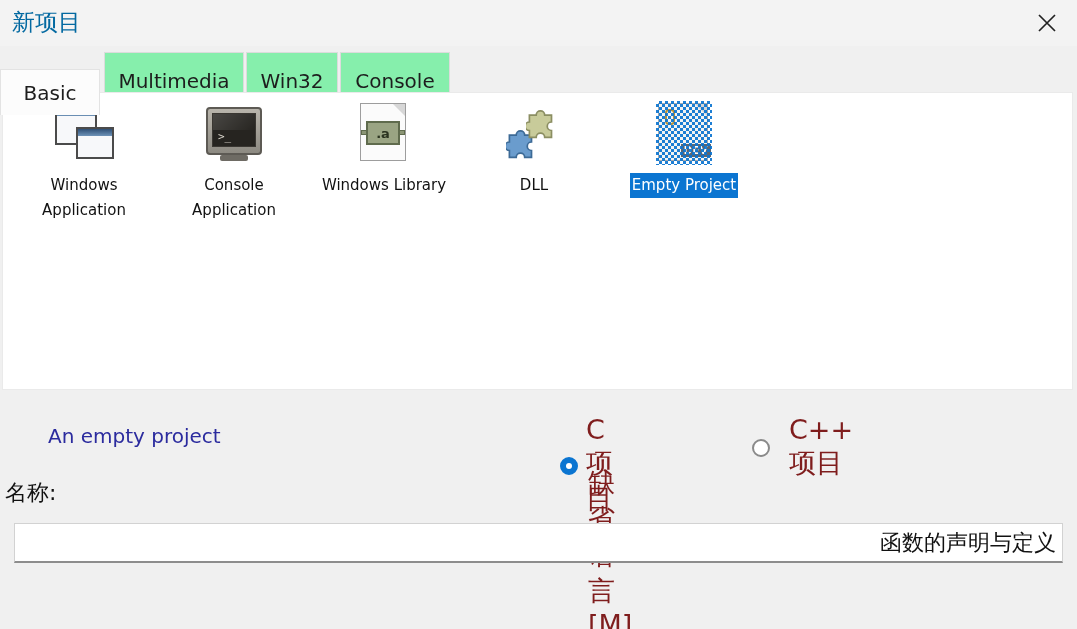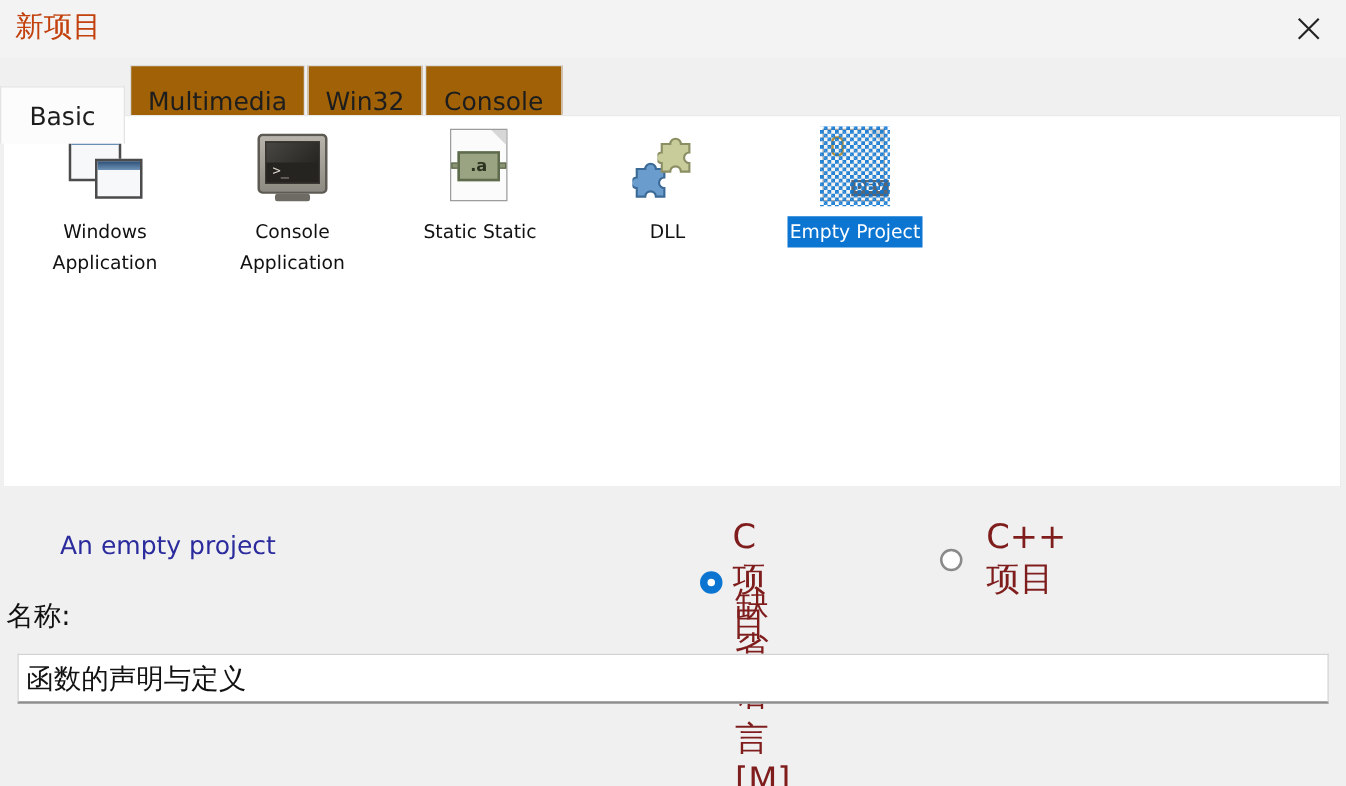--- a/index.html
+++ b/index.html
@@ -21,21 +21,21 @@
     position: absolute;
     left: 0; top: 0;
     width: 1077px; height: 46px;
     background: #f3f3f3;
   }
   #title-text {
     position: absolute;
     left: 12px; top: 6px;
     font-size: 23px;
     line-height: 32px;
-    color: #c2410c;
+    color: #0369a1;
     font-family: "DejaVu Sans", "Liberation Sans", sans-serif;
   }
   #close-btn {
     position: absolute;
     right: 0; top: 0;
     width: 60px; height: 46px;
     display: flex; align-items: center; justify-content: center;
     cursor: pointer;
   }
   #close-btn svg { display: block; }
@@ -44,21 +44,21 @@
   #tabstrip {
     position: absolute;
     left: 0; top: 46px;
     width: 1077px; height: 46px;
     background: #f0f0f0;
   }
   .tab {
     position: absolute;
     top: 6px;
     height: 56px;
-    background: #a16207;
+    background: #86efac;
     border: 1px solid #dcdcdc;
     border-bottom: none;
     box-sizing: border-box;
     display: flex;
     align-items: center;
     justify-content: center;
     font-size: 20px;
     color: #1d1d1d;
     cursor: default;
     font-family: "DejaVu Sans", "Liberation Sans", sans-serif;
@@ -254,20 +254,21 @@
     width: 1049px; height: 40px;
     background: #ffffff;
     border: 1px solid #d2d2d2;
     border-bottom: 2px solid #8d8d8d;
     box-sizing: border-box;
     font-size: 22px;
     padding: 0 6px;
     color: #111;
     font-family: "DejaVu Sans", "Liberation Sans", sans-serif;
     outline: none;
+    text-align: right;
   }
 </style>
 </head>
 <body>
 
 <div id="titlebar">
   <div id="title-text">新项目</div>
   <div id="close-btn">
     <span>
       <svg width="22" height="22" viewBox="0 0 22 22">
@@ -322,21 +323,21 @@
 
   <div class="proj-item" style="left:306px;">
     <div class="proj-icon ico-lib">
       <div class="page">
           <div class="fold"></div>
         </div>
       <div class="pin" style="left:9px; top:29px;"></div>
       <div class="pin" style="left:47px; top:29px;"></div>
       <div class="chip">.a</div>
     </div>
-    <div class="proj-label">Static Static</div>
+    <div class="proj-label">Windows Library</div>
   </div>
 
   <div class="proj-item" style="left:456px;">
     <div class="proj-icon ico-dll">
       <svg class="pz pz1" viewBox="0 0 40 40">
         <path d="M4 12 h8 a5 5 0 1 1 10 0 h8 v8 a5 5 0 1 0 0 10 v8 h-8 a5 5 0 1 0 -10 0 h-8 v-8 a5 5 0 1 1 0 -10 z" fill="#6a9ccd" stroke="#3c6a96" stroke-width="2"></path>
       </svg>
       <svg class="pz pz2" viewBox="0 0 40 40">
         <path d="M4 12 h8 a5 5 0 1 1 10 0 h8 v8 a5 5 0 1 0 0 10 v8 h-8 a5 5 0 1 0 -10 0 h-8 v-8 a5 5 0 1 1 0 -10 z" fill="#c8cb9a" stroke="#8b8e62" stroke-width="2"></path>
       </svg>

